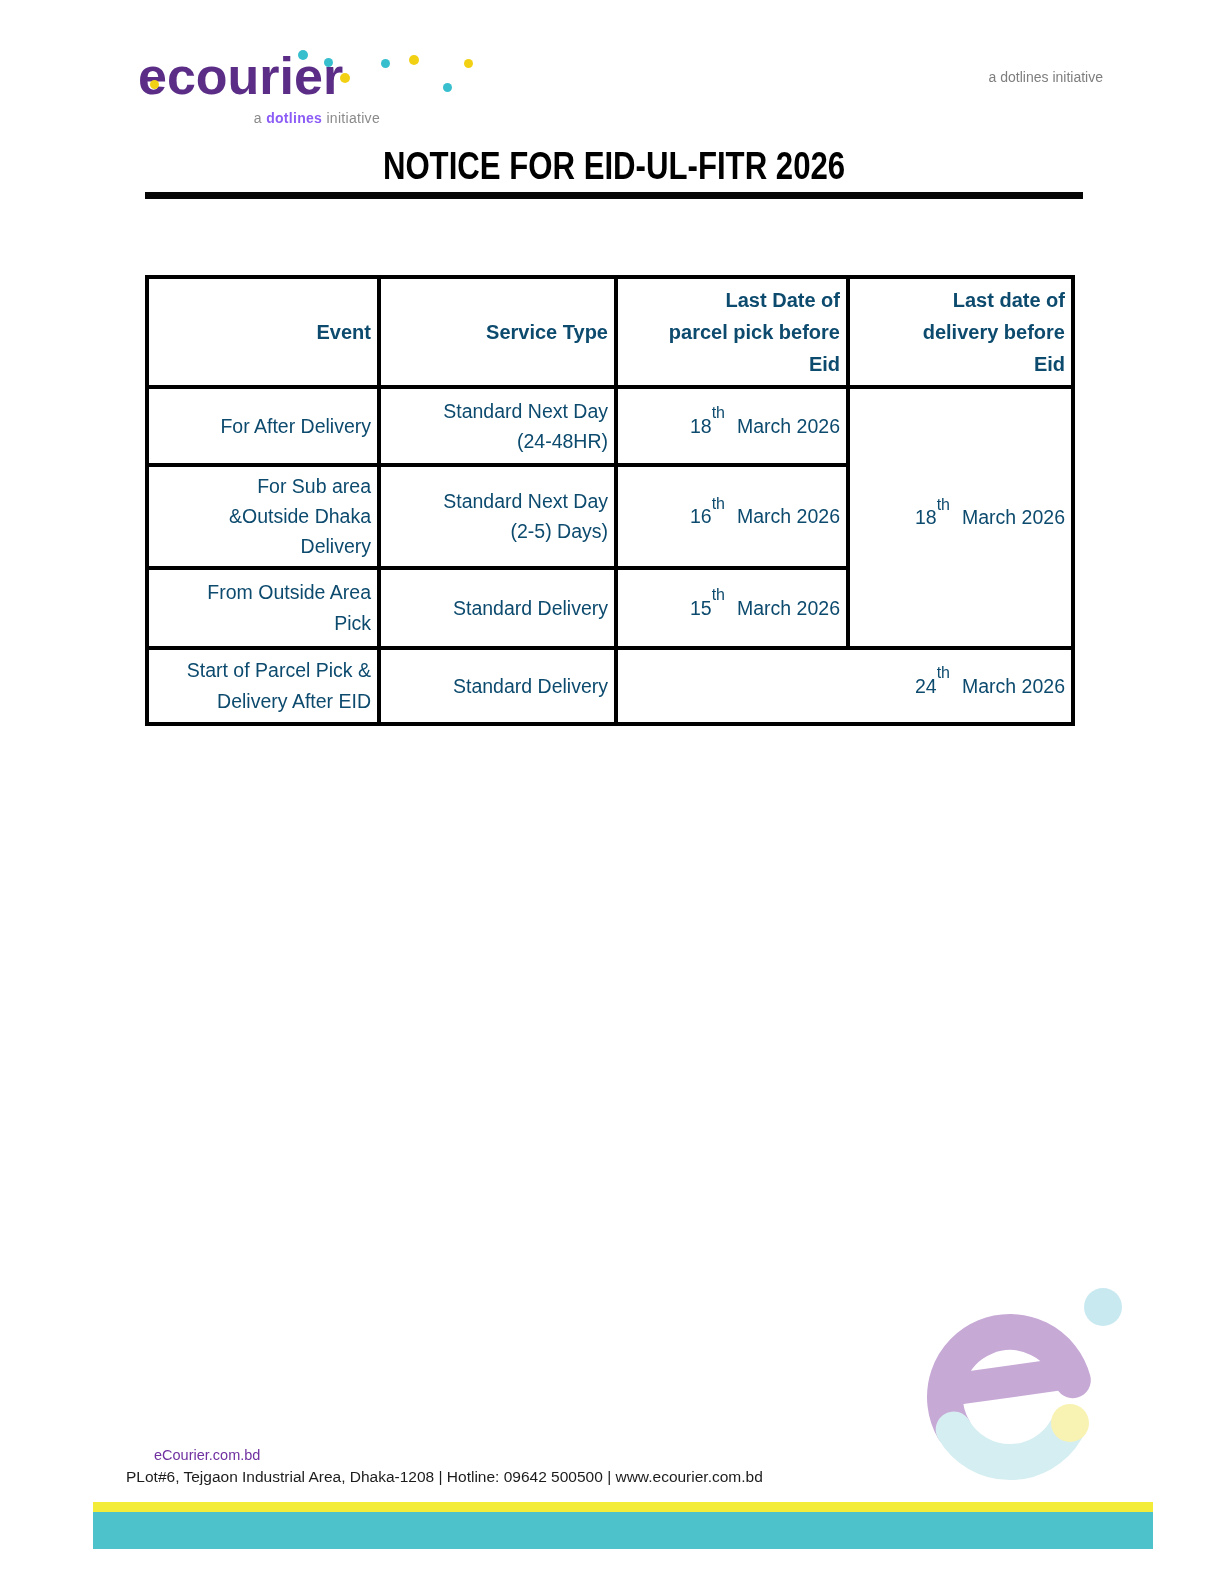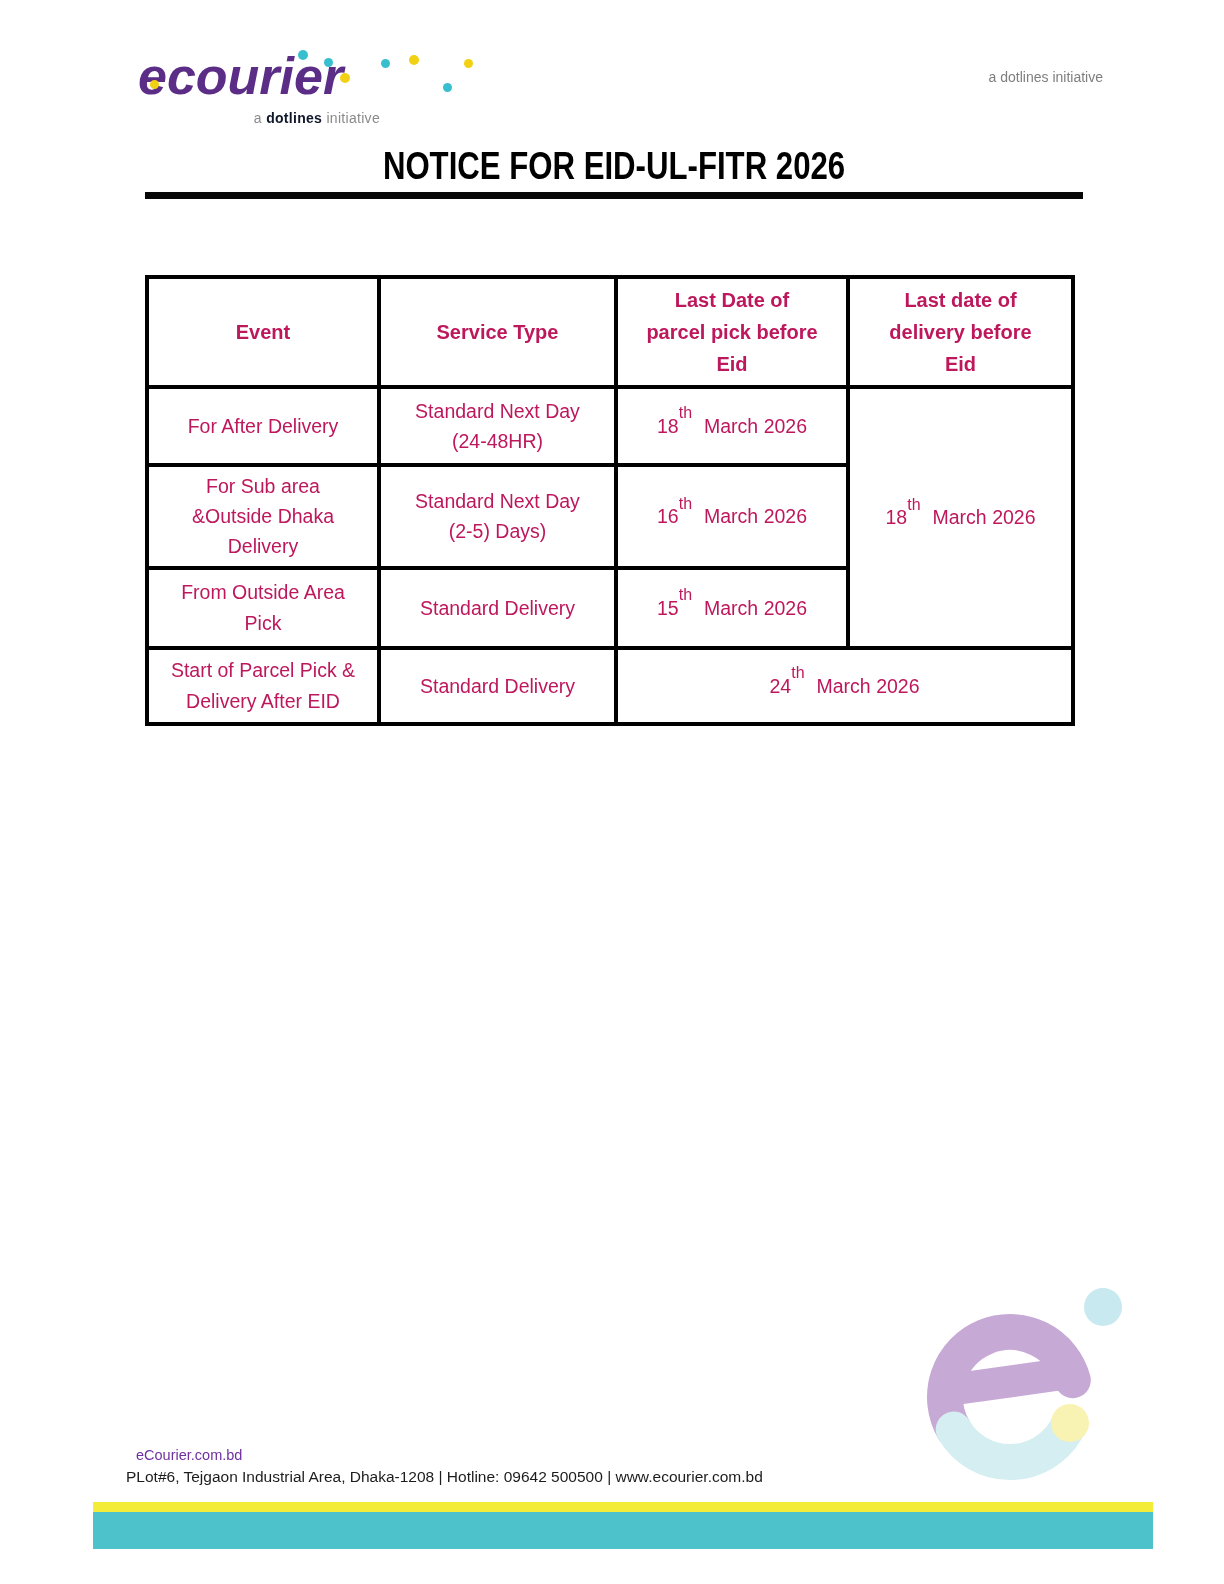--- a/index.html
+++ b/index.html
@@ -9,30 +9,30 @@
     height: 1584px;
     background: #ffffff;
     font-family: "Liberation Sans", sans-serif;
     overflow: hidden;
   }
 
   
   .logo { position: absolute; left: 138px; top: 50px; width: 260px; height: 80px; }
   .logo-text {
     font-size: 52px; font-weight: 700; color: #5b2d87;
-    line-height: 1; letter-spacing: 0px; display: inline-block; font-style: italic;
+    line-height: 1; letter-spacing: 0px; display: inline-block;
   }
   .dot { position: absolute; border-radius: 50%; }
   .d-teal { background: #38bfce; }
   .d-yellow { background: #f2d114; }
   .logo-tagline {
     position: absolute; left: 138px; top: 110px; width: 242px;
     text-align: right; font-size: 14px; color: #8a8a8a; letter-spacing: 0.3px;
   }
-  .logo-tagline b { color: #0f172a; }
+  .logo-tagline b { color: #8b5cf6; }
   .top-tagline {
     position: absolute; top: 69px; right: 121px;
     font-size: 14px; color: #7e7e7e;
   }
 
   
   .title {
     position: absolute; left: 145px; top: 147px; width: 938px;
     text-align: center; font-size: 38px; font-weight: 700; color: #000;
     white-space: nowrap; transform: scaleX(0.82); transform-origin: center;
@@ -43,44 +43,44 @@
     background: #060606;
   }
 
   
   .sched {
     position: absolute; left: 145px; top: 275px;
     border-collapse: collapse; table-layout: fixed;
   }
   .sched th, .sched td {
     border: 4px solid #000;
-    text-align: center; vertical-align: middle;
+    text-align: right; vertical-align: middle;
     padding: 4px 6px;
     white-space: pre-line;
-    color: #be185d;
+    color: #0c4a6e;
   }
   .sched thead th { font-size: 20px; font-weight: 700; line-height: 1.6; height: 98px; }
   .sched tbody td { font-size: 19.5px; font-weight: 400; line-height: 1.55; }
   .r1 td { height: 66px; }
   .r2 td { height: 84px; }
   .r3 td { height: 68px; }
   .r4 td { height: 64px; }
   .bold-row td { font-weight: 700; }
   sup.ord {
     font-size: 16px; line-height: 0; position: relative; top: -7px;
     font-weight: inherit;
   }
   .rest { margin-left: 12px; }
 
   
   .watermark { position: absolute; left: 918px; top: 1280px; width: 215px; height: 210px; }
 
   
   .footer-site {
-    position: absolute; left: 136px; top: 1447px;
+    position: absolute; left: 154px; top: 1447px;
     font-size: 14.5px; color: #7030a0; text-decoration: none;
   }
   .footer-address {
     position: absolute; left: 126px; top: 1468px;
     font-size: 15.5px; color: #1c1c1c;
   }
   .bar-yellow { position: absolute; left: 93px; top: 1502px; width: 1060px; height: 10px; background: #f3ed3a; }
   .bar-teal   { position: absolute; left: 93px; top: 1512px; width: 1060px; height: 37px; background: #4ec2cb; }
 </style>
 </head>

